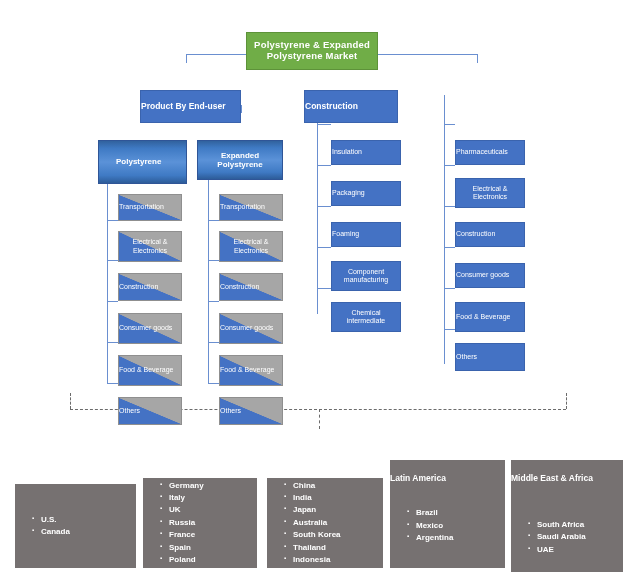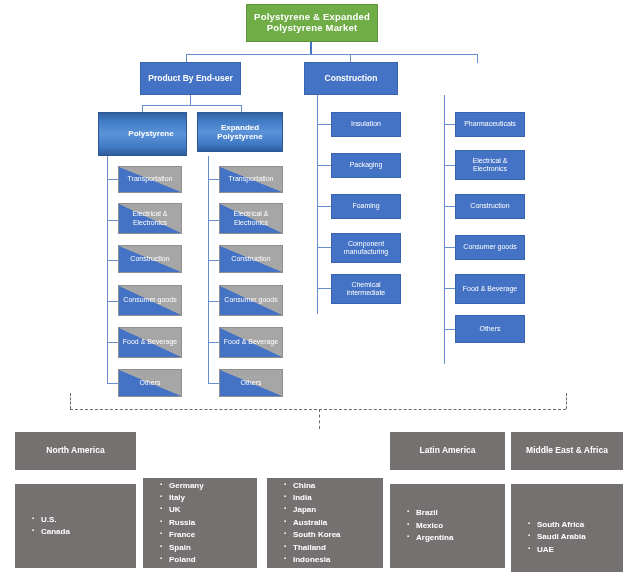--- a/index.html
+++ b/index.html
@@ -15,25 +15,26 @@
     font-family: "Liberation Sans", sans-serif;
     overflow: hidden;
   }
 
   
   .box {
     position: absolute;
     box-sizing: border-box;
     display: flex;
     align-items: center;
-    justify-content: center;
+    justify-content: flex-start;
     text-align: center;
     color: #ffffff;
     line-height: 1.15;
     z-index: 3;
+    margin-top: 28px;
   }
 
   .title-box {
     background: #70AD47;
     border: 1px solid #5d9239;
     font-size: 9.5px;
     font-weight: bold;
     letter-spacing: .2px;
   }
 
@@ -257,23 +258,20 @@
   </div>
   <div class="box leaf-box" style="left:455px; top:315px; width:70px; height:28px;">
     <span>Others</span>
   </div>
 
   <div class="dash-v" style="left:70px; top:393px; height:16px;"></div>
   <div class="dash-h" style="left:70px; top:409px; width:496px;"></div>
   <div class="dash-v" style="left:566px; top:393px; height:16px;"></div>
   <div class="dash-v" style="left:319px; top:409px; height:20px;"></div>
 
-  <div class="box region-box" style="left:15px; top:432px; width:121px; height:38px;">
-    <span>North America</span>
-  </div>
   <div class="box region-box" style="left:390px; top:432px; width:115px; height:38px;">
     <span>Latin America</span>
   </div>
   <div class="box region-box" style="left:511px; top:432px; width:112px; height:38px;">
     <span>Middle East &amp; Africa</span>
   </div>
 
   <div class="country-box" style="left:15px; top:484px; width:121px; height:84px;">
     <ul>
         <li>U.S.</li>

